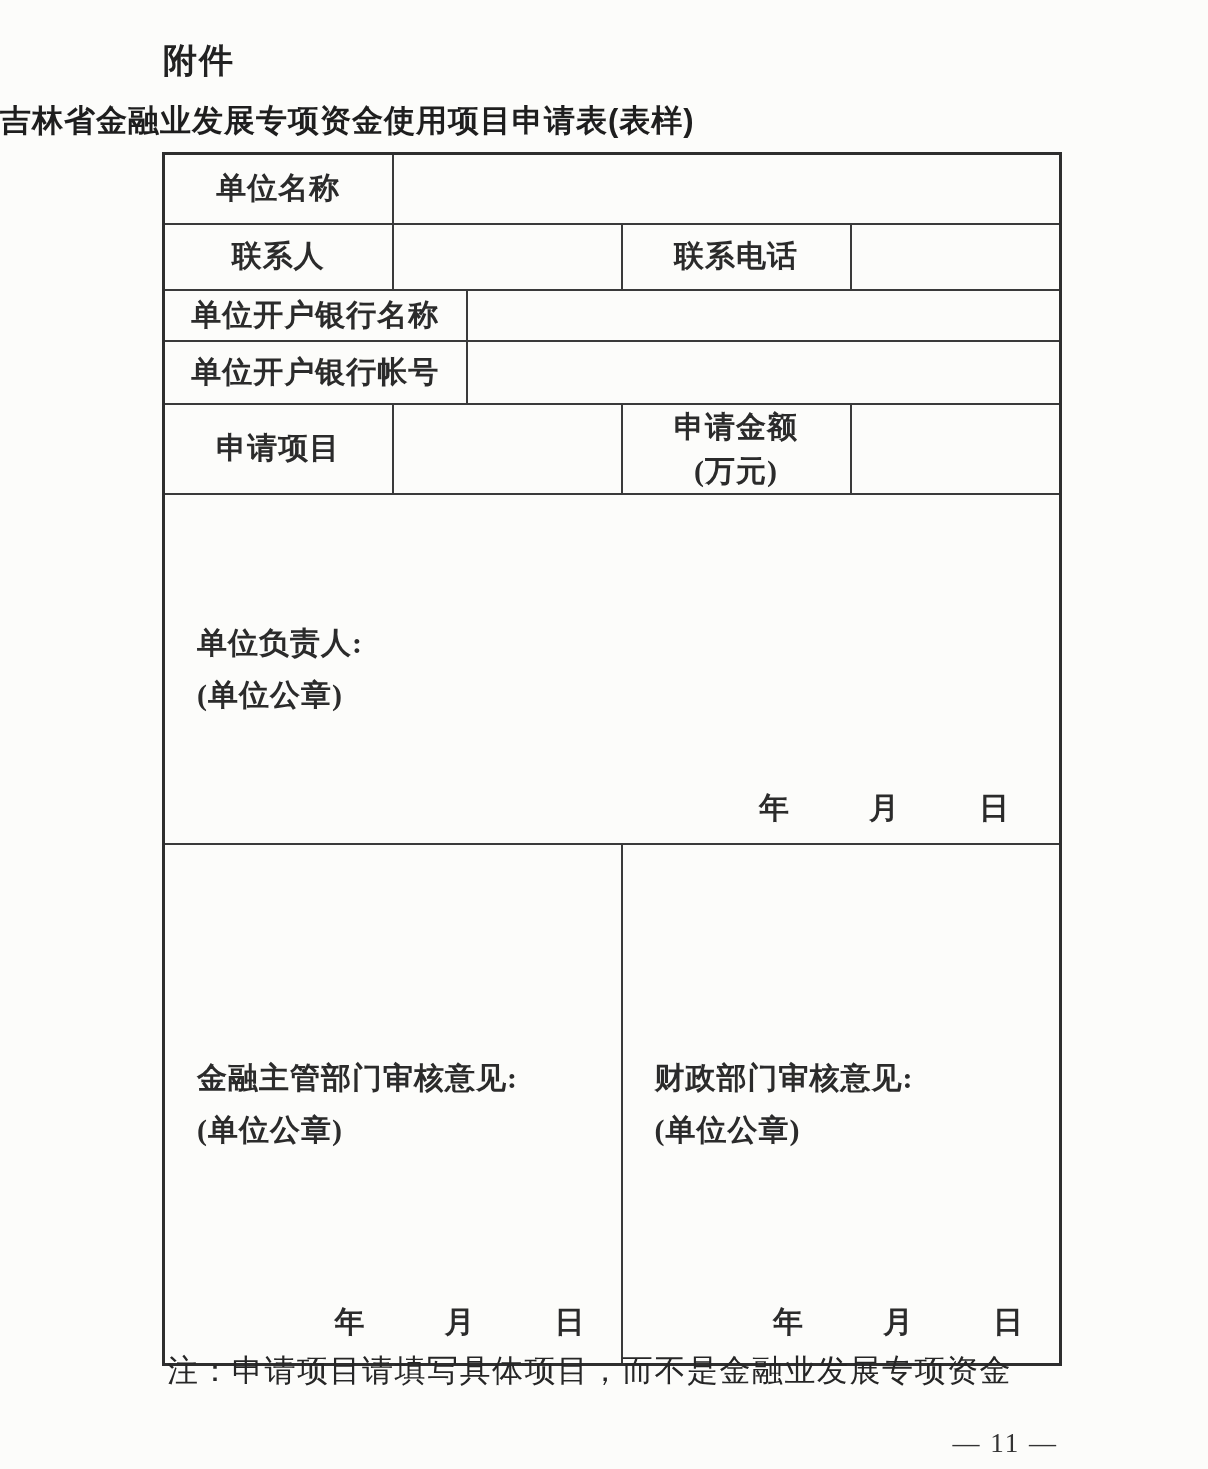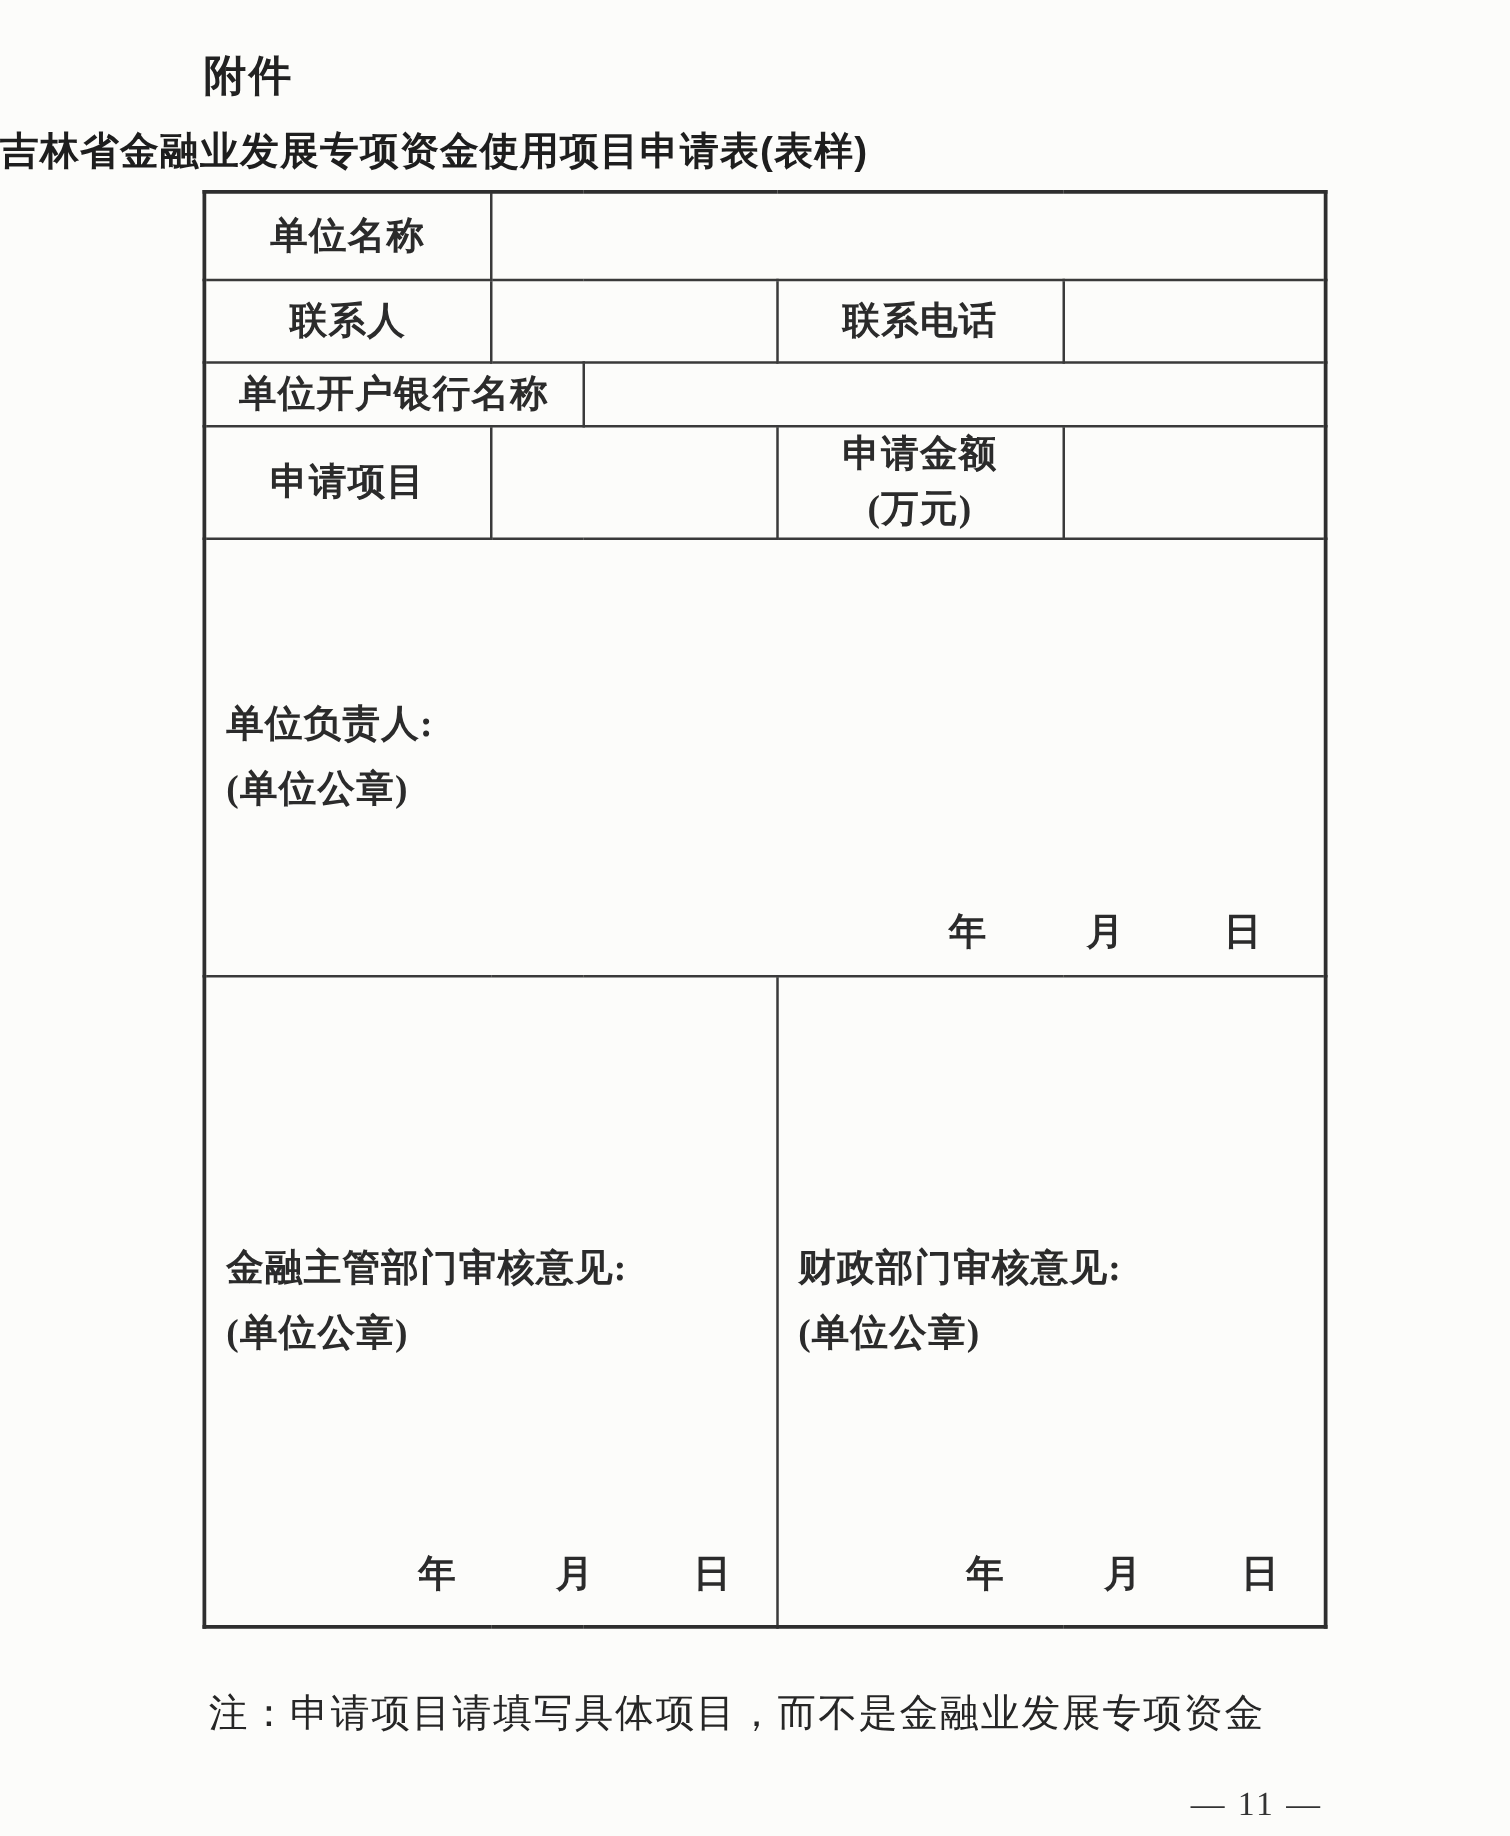--- a/index.html
+++ b/index.html
@@ -60,21 +60,21 @@
   td.lbl { text-align: center; letter-spacing: 1px; }
   td.val {}
 
   td.two-line { line-height: 44px; text-align: center; }
 
   td.block {
     vertical-align: top;
     position: relative;
   }
   .block-inner {
-    padding: 10px 16px;
+    padding: 10px 32px;
     line-height: 1.72;
     letter-spacing: 1px;
   }
   .date-line {
     position: absolute;
     white-space: nowrap;
     letter-spacing: 0;
   }
   .date-line span { display: inline-block; }
   .date-line span + span { margin-left: 80px; }
@@ -128,20 +128,24 @@
     <td class="val" colspan="2"></td>
     <td class="lbl">联系电话</td>
     <td class="val"></td>
   </tr>
 
   <tr style="height:51px">
     <td class="lbl" colspan="2">单位开户银行名称</td>
     <td class="val" colspan="3"></td>
   </tr>
 
+  <tr style="height:63px">
+    <td class="lbl" colspan="2">单位开户银行帐号</td>
+    <td class="val" colspan="3"></td>
+  </tr>
 
   <tr style="height:81px">
     <td class="lbl">申请项目</td>
     <td class="val" colspan="2"></td>
     <td class="lbl two-line">
       <div>申请金额</div>
       <div>(万元)</div>
     </td>
     <td class="val"></td>
   </tr>

